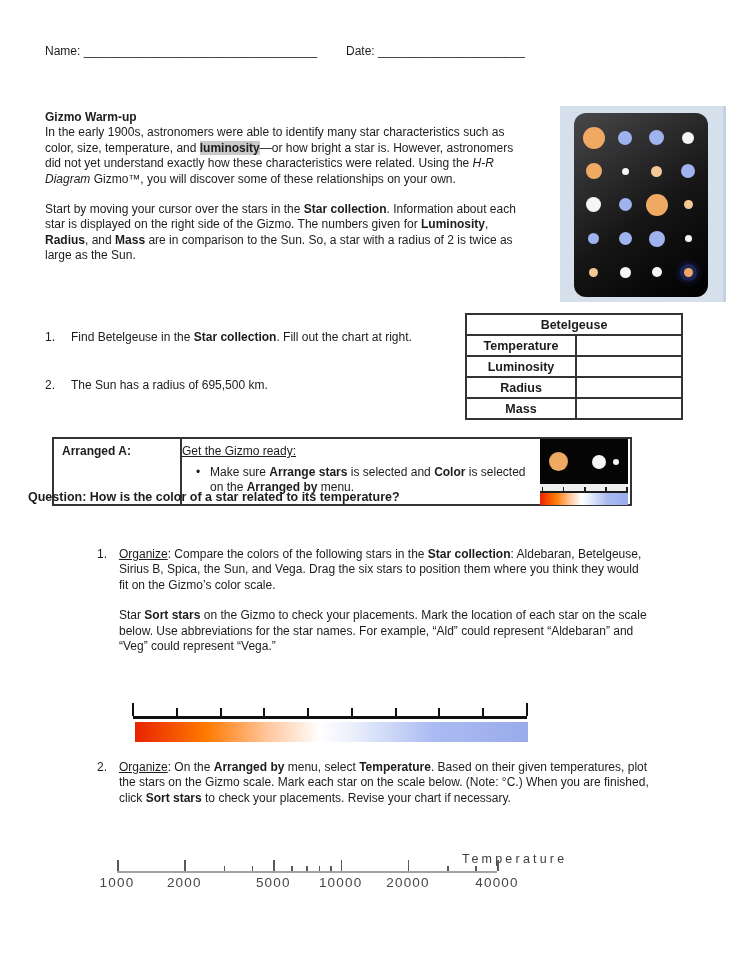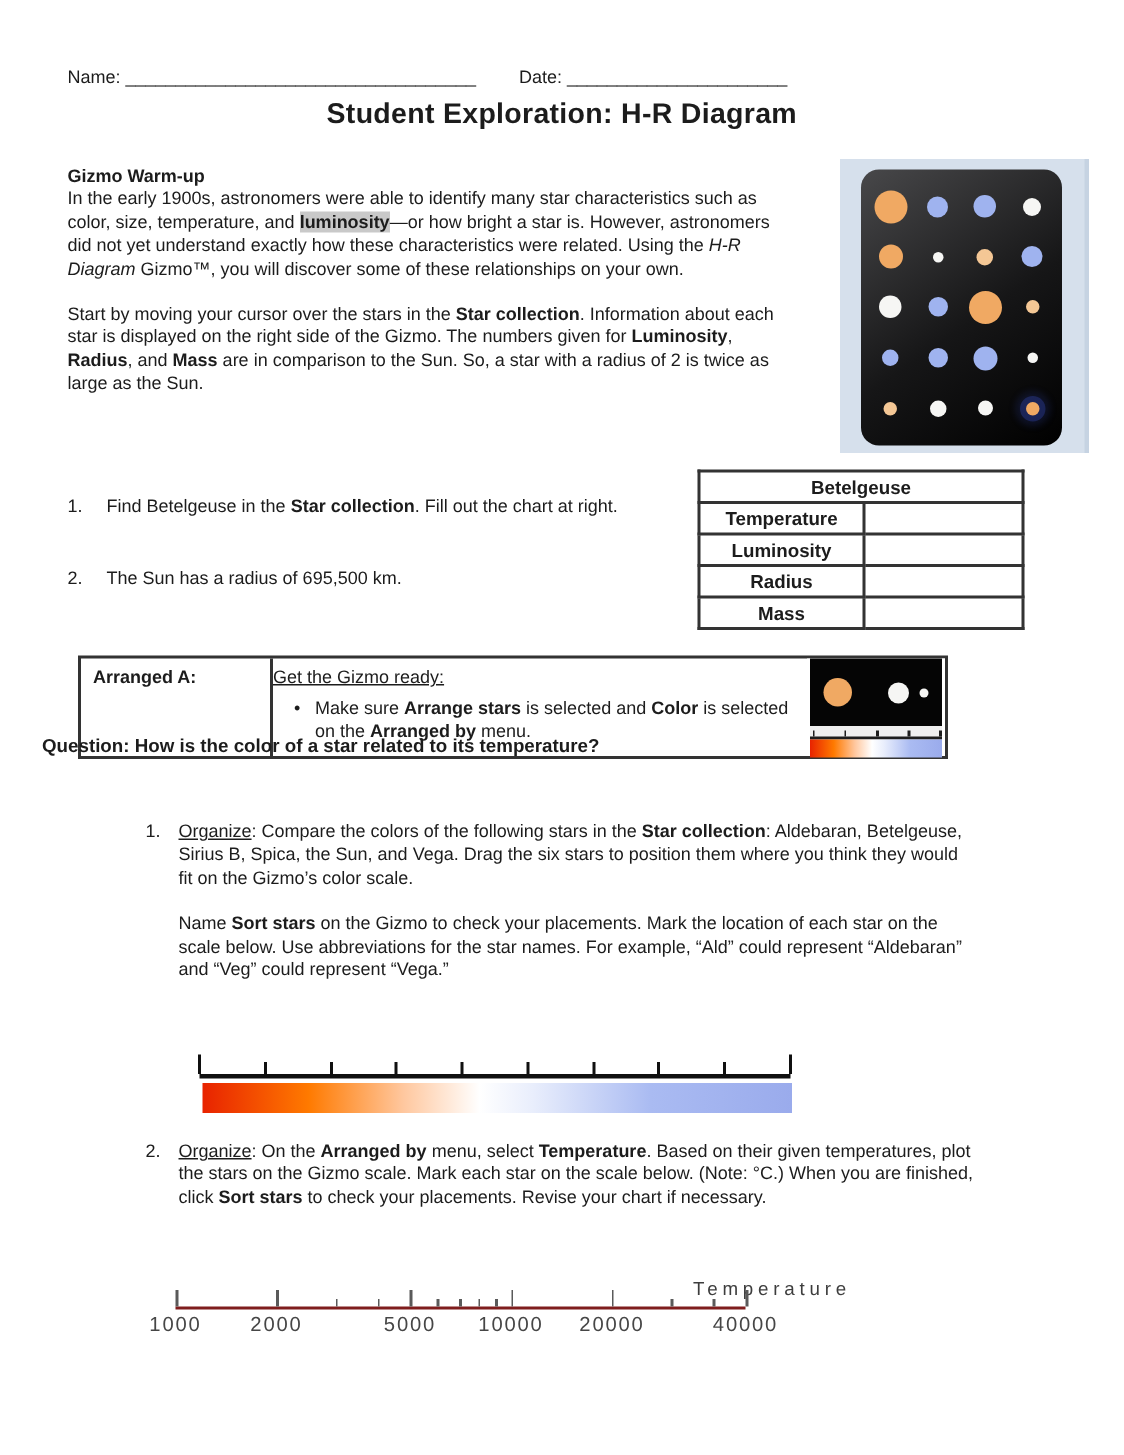--- a/index.html
+++ b/index.html
@@ -61,40 +61,39 @@
   .oitem .itext p{margin:0 0 15px 0;}
   #item1{left:97px;top:547px;width:552px;}
   #item2{left:97px;top:760px;width:556px;}
   
   .cruler{position:absolute;left:133px;top:700px;width:394px;height:16px;border-bottom:3px solid #101010;}
   .cruler .tick{position:absolute;bottom:0;width:2px;height:8px;background:#101010;margin-left:-1px;}
   .cruler .tick.end{height:13px;}
   .cgrad{position:absolute;left:135px;top:722px;width:393px;height:20px;}
   
   .templabel{position:absolute;left:462px;top:852px;color:#3d3d3d;font-size:12.5px;letter-spacing:3.2px;}
-  .truler{position:absolute;left:117px;top:856px;width:380px;height:15px;border-bottom:2px solid #7f1d1d;}
+  .truler{position:absolute;left:117px;top:856px;width:380px;height:15px;border-bottom:2px solid #a3a3a3;}
   .truler .tick{position:absolute;bottom:0;width:1.5px;height:5px;background:#5a5a5a;}
   .truler .tick.major{height:11px;}
   .truler .num{position:absolute;top:19px;transform:translateX(-50%);color:#464646;
                font-size:13.5px;letter-spacing:1.2px;white-space:nowrap;}
 </style>
 </head>
 <body>
 
 <div class="page">
 
   <div class="hdr">
     <span>Name:</span>
     <span>___________________________________</span>
     <span class="gap"></span>
     <span>Date:</span>
     <span>______________________</span>
   </div>
 
-  <div class="title">Student Exploration: H-R Diagram</div>
 
   <div class="warmup">
     <p class="h">Gizmo Warm-up</p>
     <p><span>In the early 1900s, astronomers were able to identify many star characteristics such as color, size, temperature, and </span><span class="b hl">luminosity</span><span>—or how bright a star is. However, astronomers did not yet understand exactly how these characteristics were related. Using the </span><span class="i">H-R Diagram</span><span> Gizmo™, you will discover some of these relationships on your own.</span></p>
     <p><span>Start by moving your cursor over the stars in the </span><span class="b">Star collection</span><span>. Information about each star is displayed on the right side of the Gizmo. The numbers given for </span><span class="b">Luminosity</span><span>, </span><span class="b">Radius</span><span>, and </span><span class="b">Mass</span><span> are in comparison to the Sun. So, a star with a radius of 2 is twice as large as the Sun.</span></p>
   </div>
 
   <div class="star-panel">
     <div class="star-board">
         <div class="scell">
@@ -227,21 +226,21 @@
       <div class="mini-grad" style="background: linear-gradient(90deg, rgb(232, 35, 0) 0%, rgb(255, 122, 0) 18%, rgb(255, 199, 158) 34%, rgb(255, 255, 255) 47%, rgb(233, 238, 252) 56%, rgb(170, 187, 242) 76%, rgb(154, 171, 236) 100%);"></div>
     </div>
   </div>
 
   <div class="qheading">Question: How is the color of a star related to its temperature?</div>
 
   <div class="oitem" id="item1">
     <span class="inum">1.</span>
     <span class="itext">
       <p><span class="u">Organize</span><span>: Compare the colors of the following stars in the </span><span class="b">Star collection</span><span>: Aldebaran, Betelgeuse, Sirius B, Spica, the Sun, and Vega. Drag the six stars to position them where you think they would fit on the Gizmo’s color scale.</span></p>
-      <p><span>Name </span><span class="b">Sort stars</span><span> on the Gizmo to check your placements. Mark the location of each star on the scale below. Use abbreviations for the star names. For example, “Ald” could represent “Aldebaran” and “Veg” could represent “Vega.”</span></p>
+      <p><span>Star </span><span class="b">Sort stars</span><span> on the Gizmo to check your placements. Mark the location of each star on the scale below. Use abbreviations for the star names. For example, “Ald” could represent “Aldebaran” and “Veg” could represent “Vega.”</span></p>
     </span>
   </div>
 
   <div class="cruler">
       <div class="tick end" style="left: 0%;"></div>
       <div class="tick" style="left: 11.1111%;"></div>
       <div class="tick" style="left: 22.2222%;"></div>
       <div class="tick" style="left: 33.3333%;"></div>
       <div class="tick" style="left: 44.4444%;"></div>
       <div class="tick" style="left: 55.5556%;"></div>

